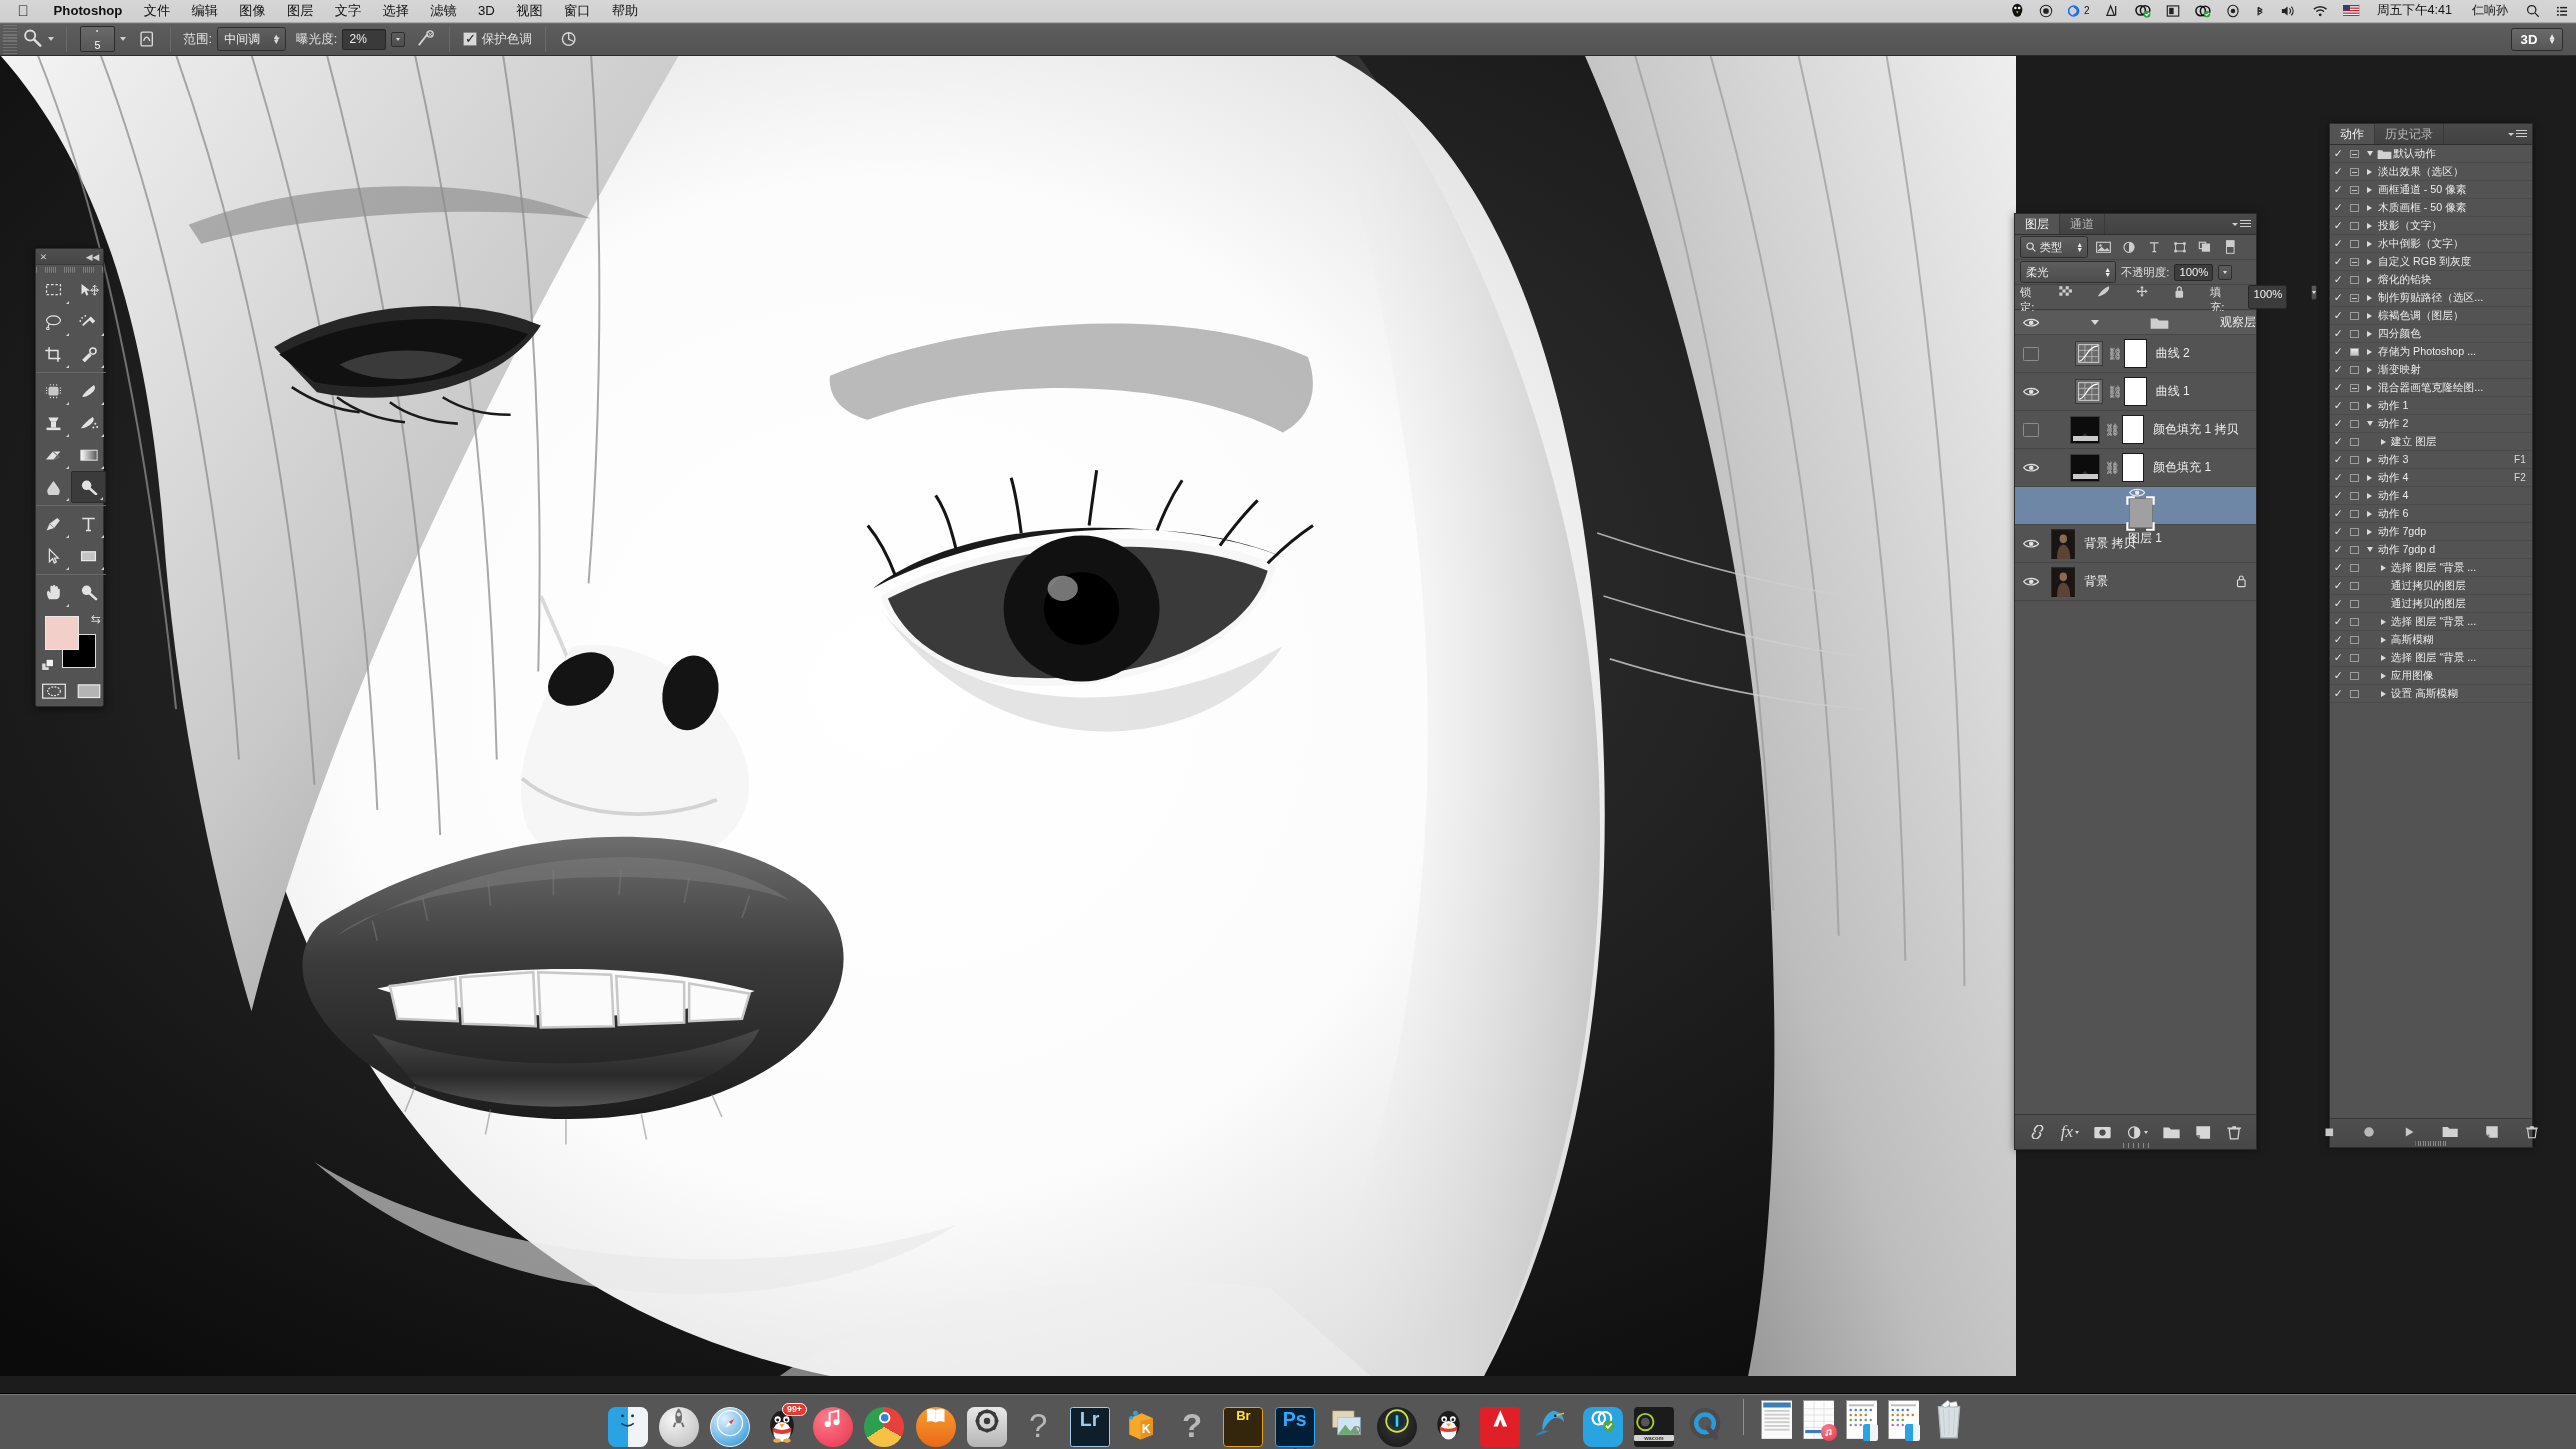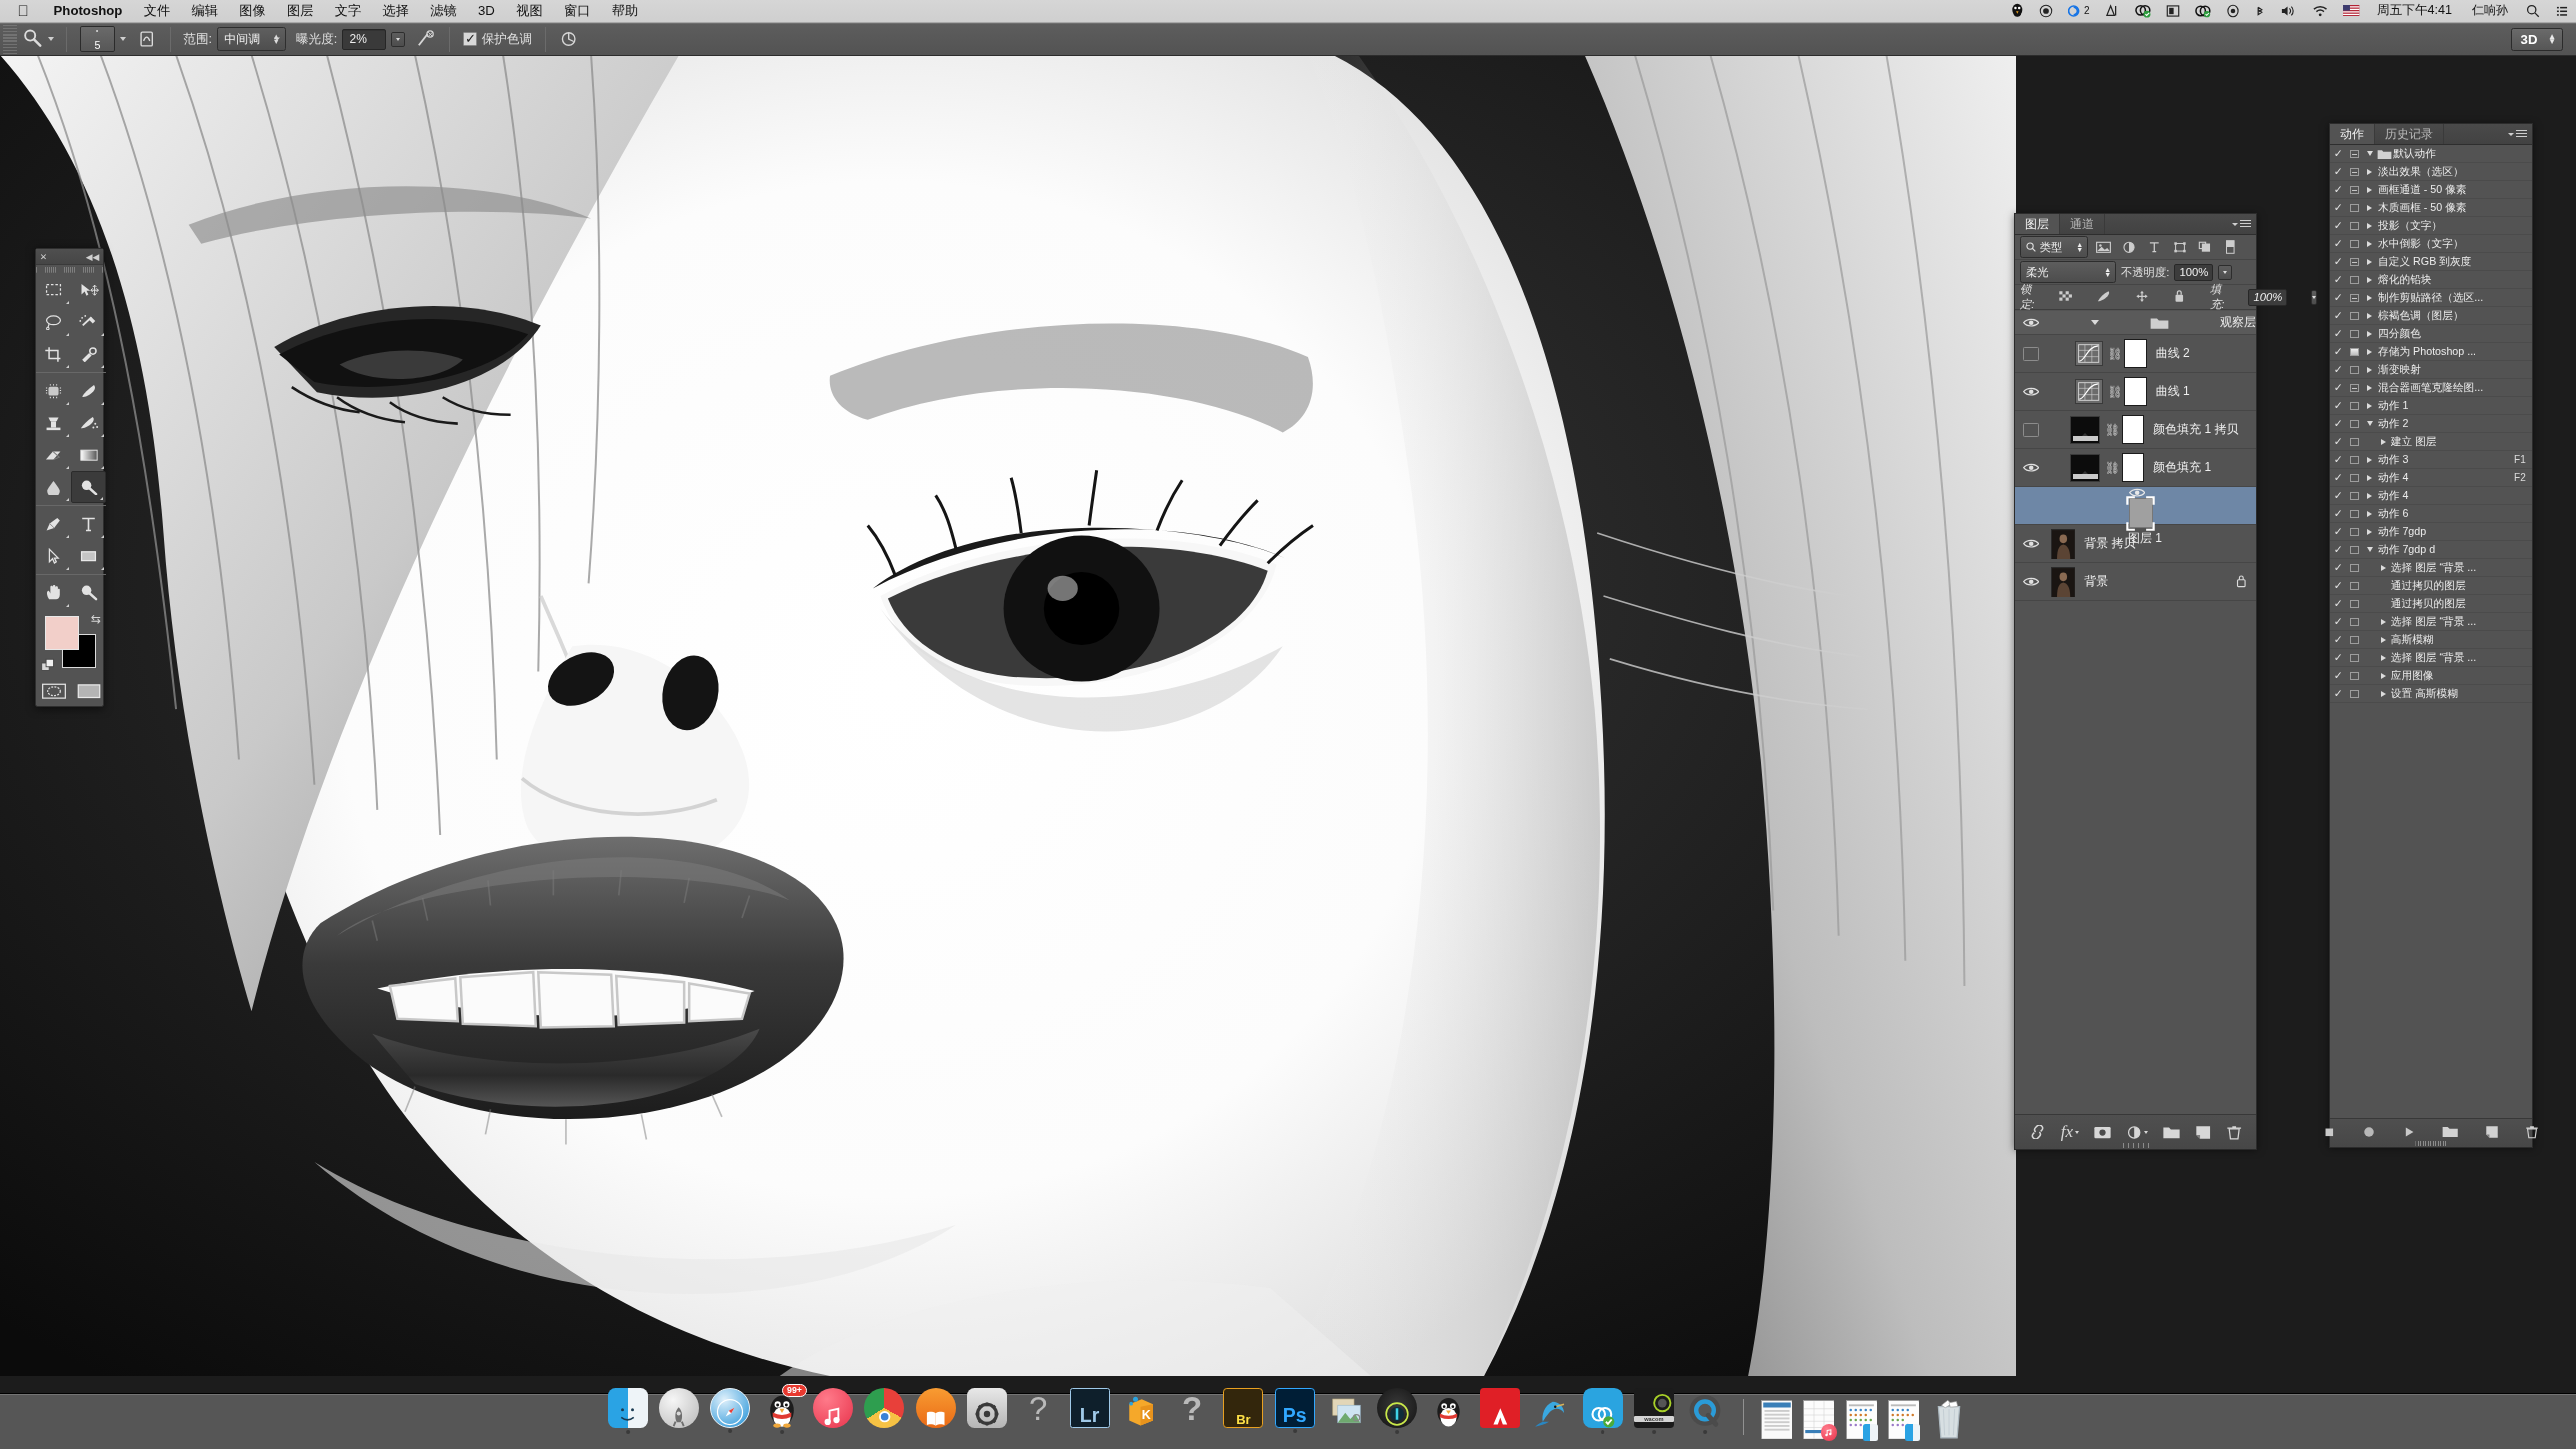--- a/index.html
+++ b/index.html
@@ -111,21 +111,21 @@
   .filter-sel .arrows{ position:absolute; right:3.8px; top:50%; transform:translateY(-50%); line-height:4.4px; font-size:7px;}
   .ficon{ width:19px;height:16.4px; display:flex; align-items:center; justify-content:center; color:#cdcdcd;}
   .lrow-blend{ height:25px; display:flex; align-items:center; gap:5px; padding:0 5px; border-bottom:0.6px solid #454545;}
   .blend-sel{ background:linear-gradient(#5d5d5d,#4d4d4d); border:0.6px solid #2d2d2d; border-radius:2.5px;
     color:#f0f0f0; font-size:11.3px; padding:2.5px 14px 2.5px 5px; width:96px; position:relative;}
   .blend-sel .arrows{ position:absolute; right:3.8px; top:50%; transform:translateY(-50%); line-height:4.4px; font-size:7px;}
   .lbl{ color:#e2e2e2; font-size:11.3px; }
   .numfield{ background:#3c3c3c; border:0.6px solid #272727; border-radius:1.9px; color:#f0f0f0; font-size:11.3px; padding:1.9px 3.8px; min-width:39px; text-align:center;}
   .mini-caret{ width:14px;height:15px; background:linear-gradient(#5d5d5d,#4d4d4d); border:0.6px solid #2d2d2d; border-radius:1.9px; display:flex; align-items:center; justify-content:center;}
   .mini-caret i{ width:0;height:0;border-left:2.5px solid transparent;border-right:2.5px solid transparent;border-top:3.1px solid #ddd; display:block;}
-  .lrow-lock{ height:25px; display:flex; align-items:center; gap:24px; padding:0 5px; border-bottom:0.6px solid #3d3d3d;font-style:italic;}
+  .lrow-lock{ height:25px; display:flex; gap:24px; padding:0 5px; border-bottom:0.6px solid #3d3d3d;}
   .layerlist{ position:absolute; left:0; right:0; top:97px; bottom:35px; background:#535353; overflow:hidden;}
   .layer{ height:38px; display:flex; align-items:center; border-bottom:0.6px solid #464646; padding-left:2.5px; }
   .layer.group{ height:24px; background:#5a5a5a;justify-content:space-between;}
   .layer.selected{ background:#6e87a6;flex-direction:column; }
   .eye{ width:26.4px; display:flex; align-items:center; justify-content:center; }
   .eyebox{ width:16.4px;height:14px;border:0.6px solid #8c8c8c; border-radius:1.3px; }
   .layer .thumbs{ display:flex; align-items:center; gap:4.4px; }
   .th-adj{ width:28px;height:25px;background:#6b6b6b;border:0.6px solid #3a3a3a;display:flex;align-items:center;justify-content:center;}
   .th-solid{ width:30px;height:28px;background:#0c0c0c;border:0.6px solid #3a3a3a; position:relative;}
   .th-solid .slider{ position:absolute; left:1.3px; right:1.3px; bottom:1.3px; height:5.7px; background:#c9c9c9; }
@@ -165,22 +165,22 @@
   .act-row.ind1 .nm{ padding-left:1.3px; }
   .act-footer{ position:absolute; left:0; right:0; bottom:0; height:29px; background:linear-gradient(#4f4f4f,#474747);
     border-top:0.6px solid #383838; display:flex; align-items:center; justify-content:center; gap:26.4px;}
 
   
   #dock{
     position:absolute; left:0; bottom:0; width:2576px; height:55px;
     background:rgba(92,92,92,.93); border-top:0.6px solid rgba(255,255,255,.18);
     display:flex; align-items:flex-end; justify-content:center; gap:11.3px; padding-bottom:2.5px; z-index:95;
   }
-  .dock-item{ position:relative; width:40px;height:40px; border-radius:7.5px; display:flex; align-items:flex-end; justify-content:center;
-     font-size:17.6px; color:#fff; font-weight:bold; margin-bottom:19px;}
+  .dock-item{ position:relative; width:40px;height:40px; border-radius:7.5px; display:flex; align-items:flex-start; justify-content:center;
+     font-size:17.6px; color:#fff; font-weight:bold; margin-bottom:0;}
   .dock-item.running::after{ content:""; position:absolute; bottom:-6.3px; left:50%; transform:translateX(-50%); width:3.8px;height:3.8px;border-radius:50%; background:#3a3a3a;}
   .dock-badge{ position:absolute; right:-5px; top:-3.8px; background:#e8392f; color:#fff; border-radius:8.8px;
      font-size:8.8px; padding:0.6px 3.8px; border:0.6px solid #fff; font-weight:bold;}
   .dock-sep{ width:0.6px; height:36px; background:rgba(255,255,255,.35); margin:0 6.3px 11.3px; }
   .mini-win{ width:31px;height:39px; background:#f4f4f4; border:0.6px solid #999; margin-bottom:7.5px; }
   .trash{ width:38px;height:40px; margin-bottom:7.5px; }
 </style>
 </head>
 <body>
 

